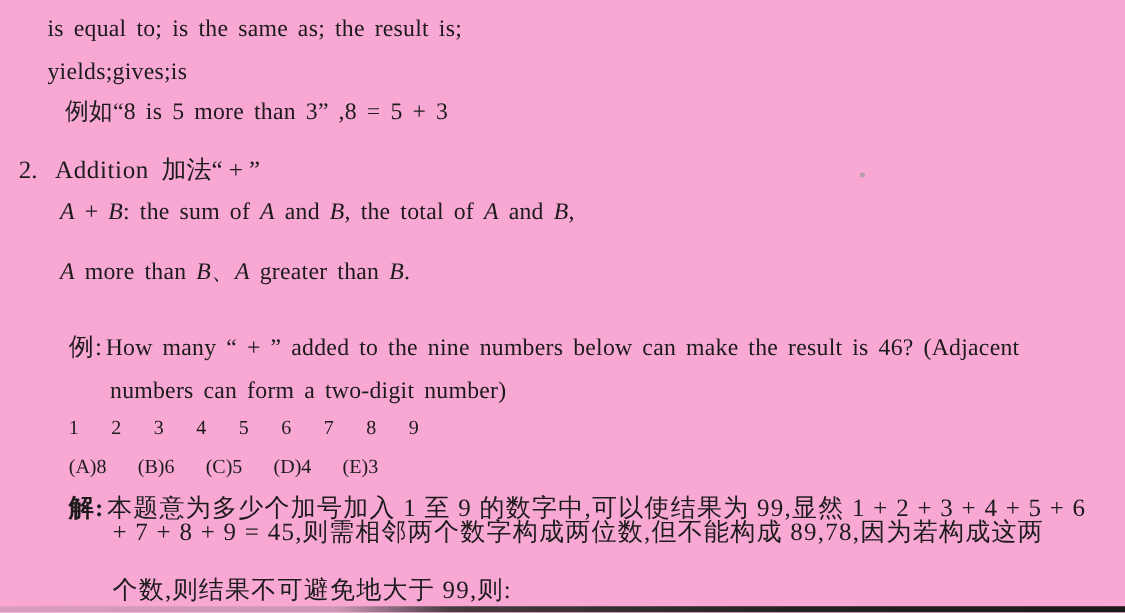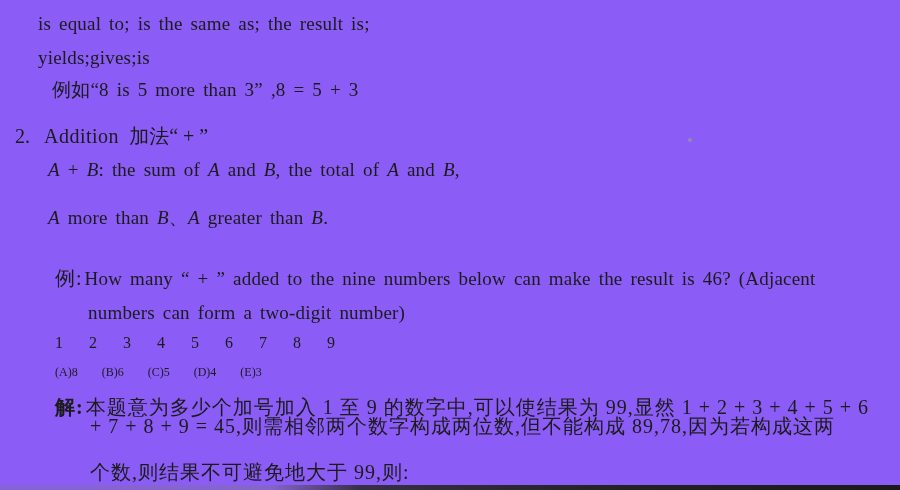--- a/index.html
+++ b/index.html
@@ -4,38 +4,38 @@
 <style>
   html, body { margin: 0; padding: 0; }
   body {
     width: 900px; height: 490px;
     background: #ffffff;
     font-family: "Liberation Serif", "DejaVu Serif", serif;
   }
   .page {
     position: relative;
     width: 900px; height: 490px;
-    background: #8b5cf6;
+    background: #f9a8d4;
     overflow: hidden;
     color: #1b1b1b;
   }
   .line {
     position: absolute;
     white-space: nowrap;
     color: #1b1b1b;
     line-height: 1;
   }
   .en  { font-size: 19px; word-spacing: 3px; letter-spacing: 0.2px; }
   .cjk { font-size: 20px; letter-spacing: 1px; }
   .ivars i { font-style: italic; }
   .heading { font-size: 20px; }
   .heading .num { display: inline-block; margin-right: 14px; }
   .heading .title-en { margin-right: 10px; letter-spacing: 0.5px; }
   .numbers-row { font-size: 16px; word-spacing: 22px; }
-  .choices-row { font-size: 12px; word-spacing: 21px; }
+  .choices-row { font-size: 16px; word-spacing: 21px; }
   .hang-label { margin-right: 2px; }
   .speck {
     position: absolute; left: 688px; top: 138px;
     width: 4px; height: 4px; border-radius: 50%;
     background: #9a9a9a; opacity: 0.7;
   }
   .bottom-edge {
     position: absolute; left: 0; bottom: 0;
     width: 900px; height: 5px;
     background: linear-gradient(to right,

